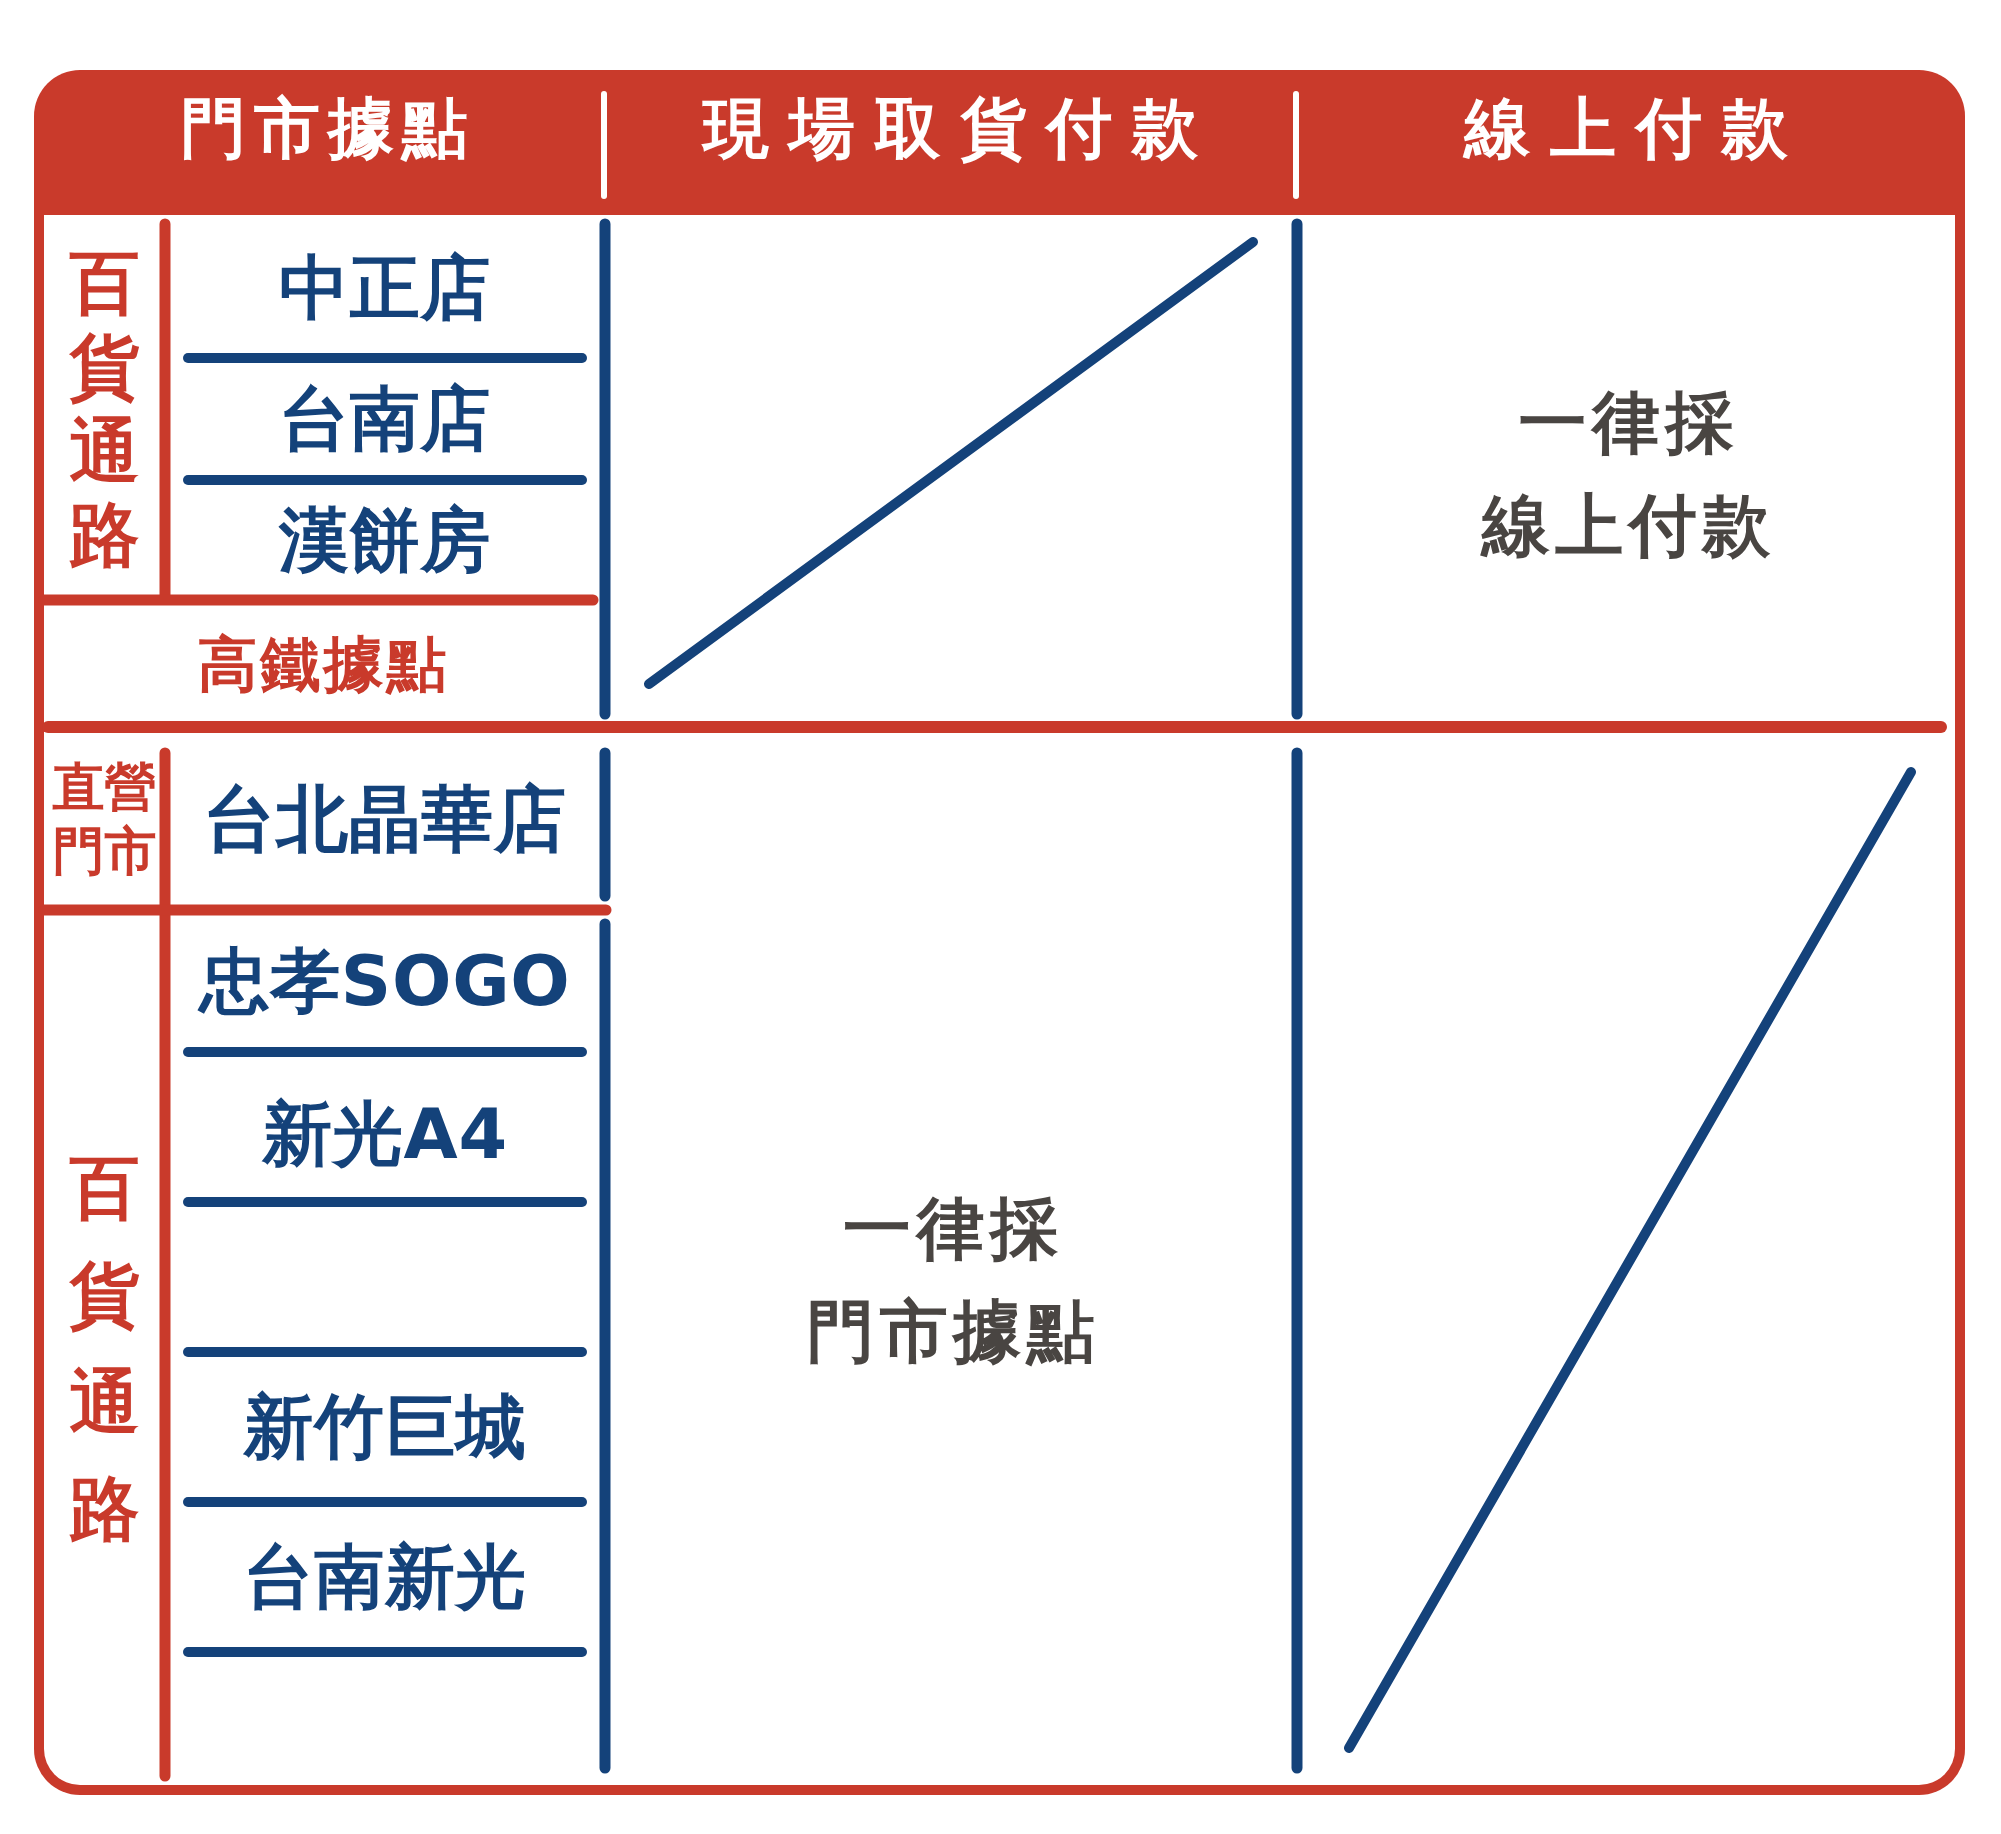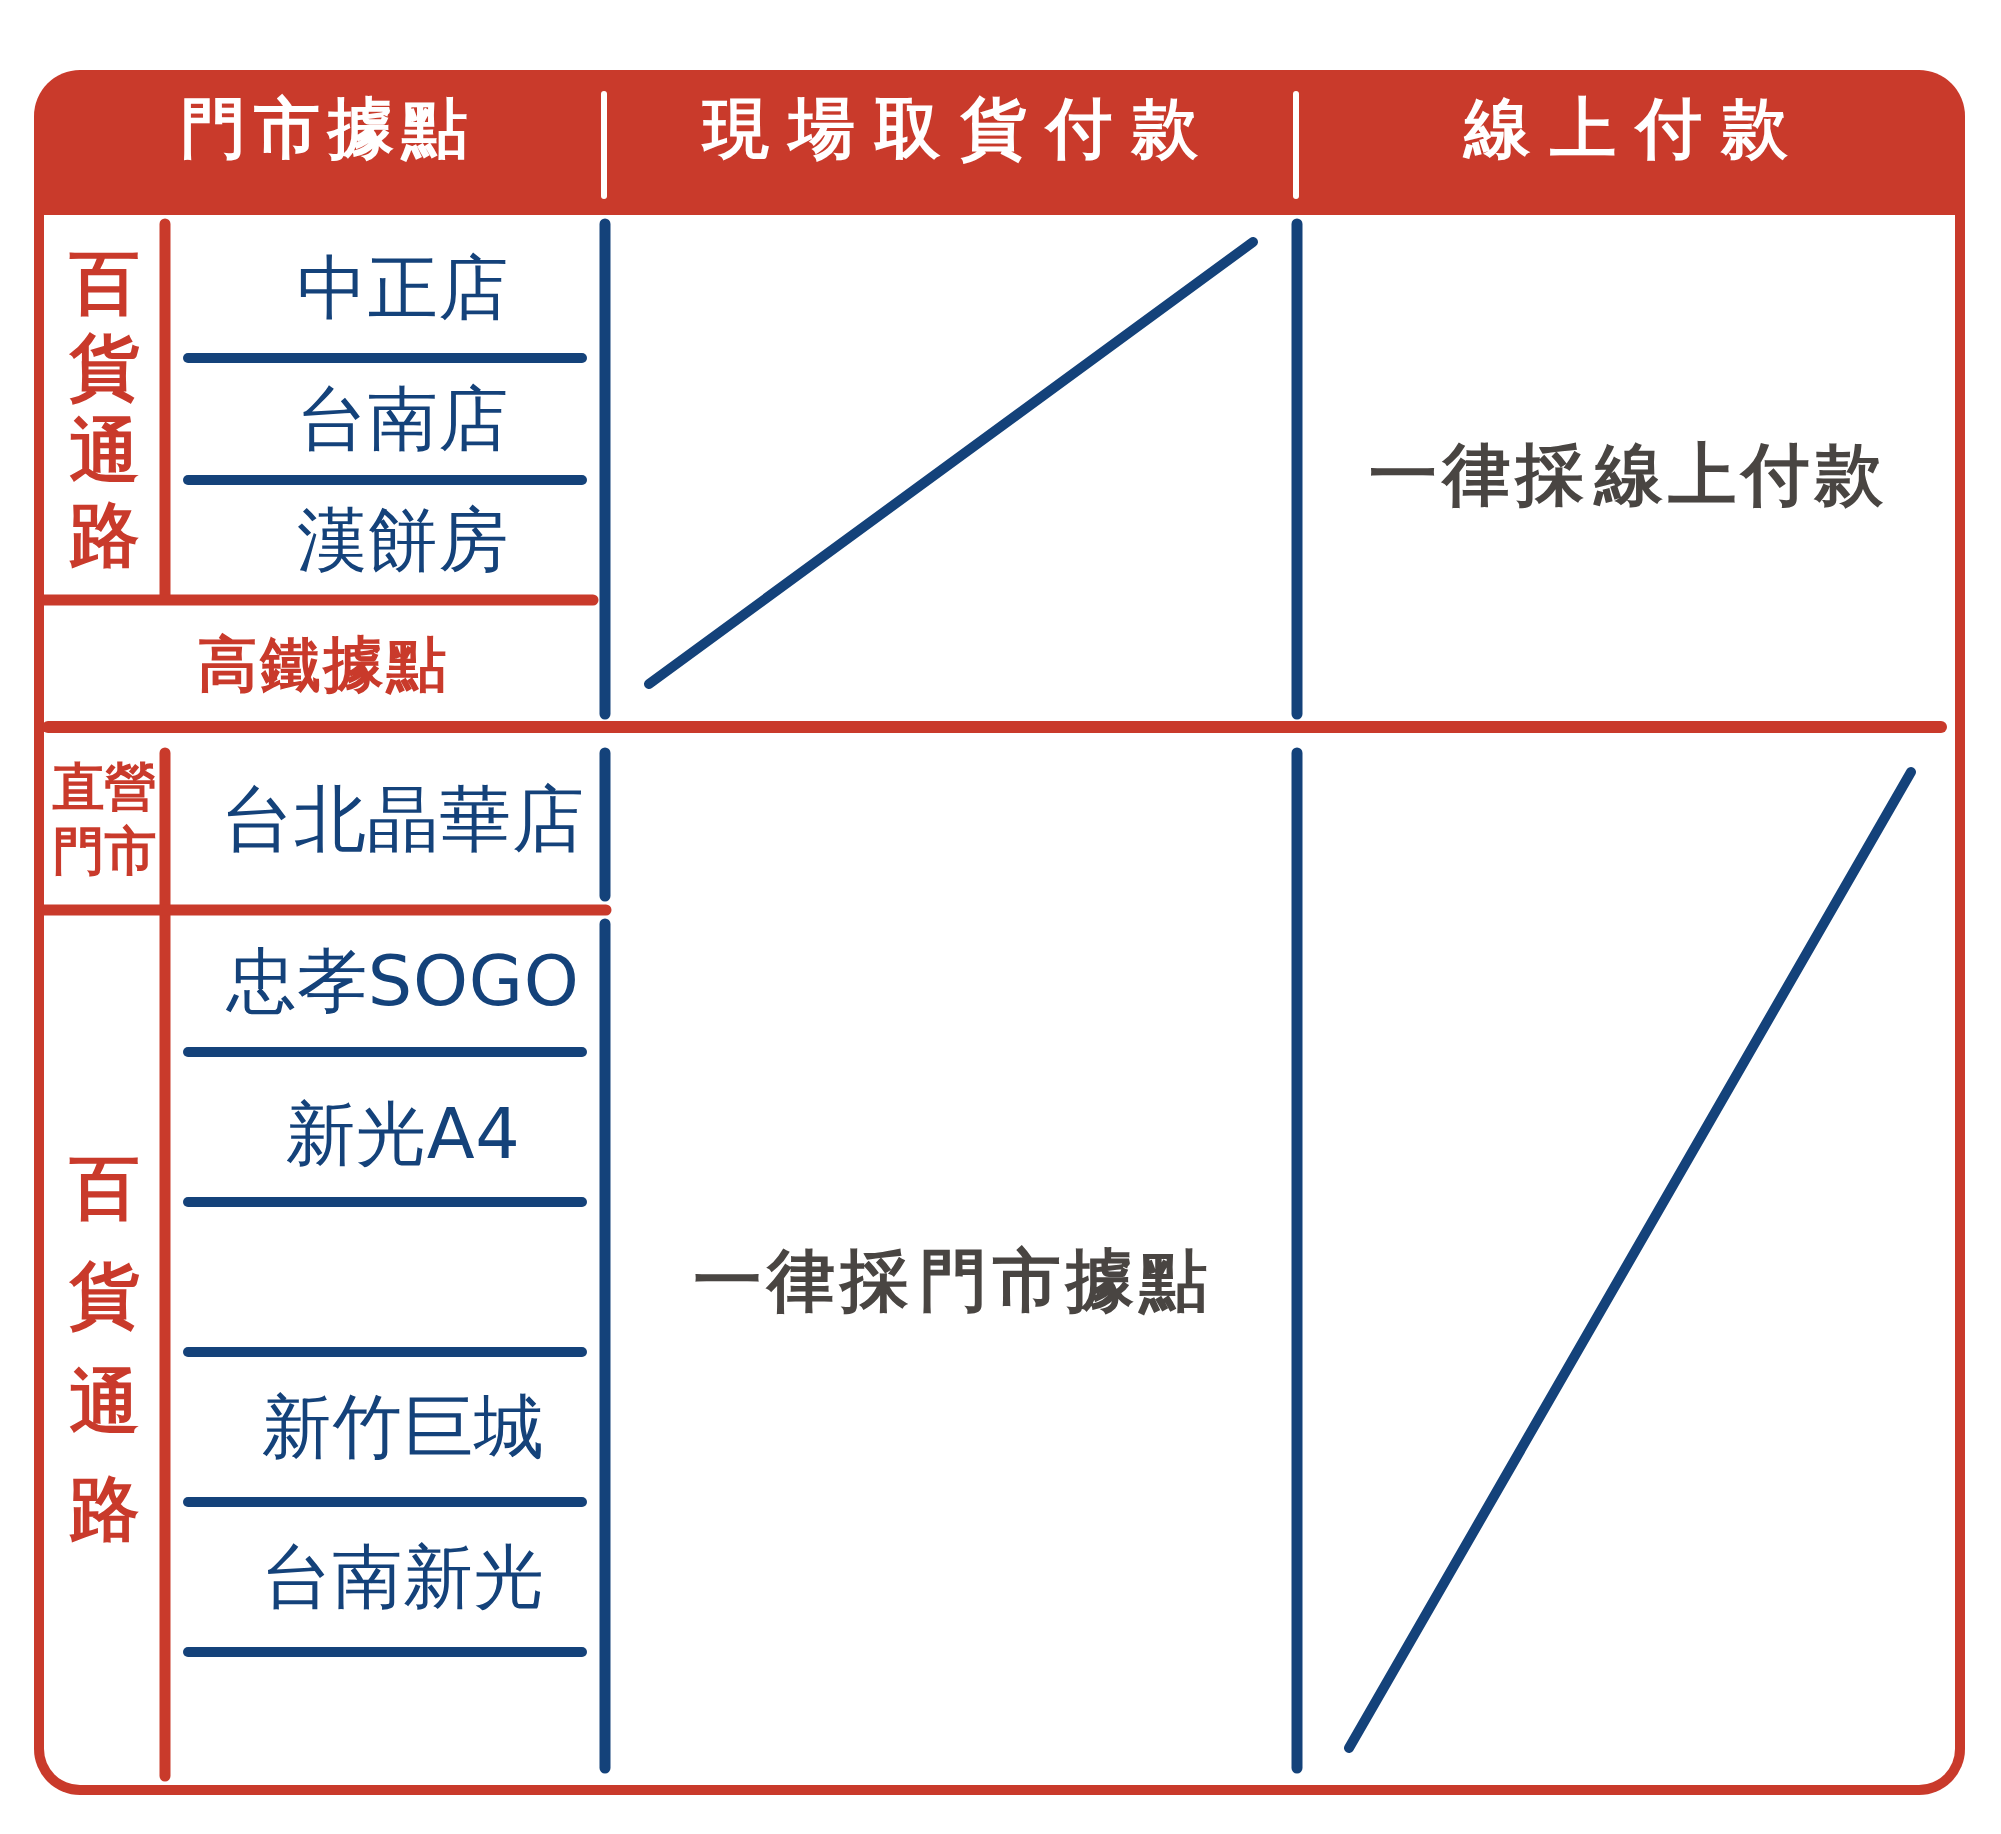--- a/index.html
+++ b/index.html
@@ -32,23 +32,22 @@
   .hdr{
     top:70px;height:118px;
     color:#fff;font-weight:700;font-size:66px;line-height:1;
   }
   .hdr-1{left:44px;width:560px;letter-spacing:0.12em;text-indent:0.12em;}
   .hdr-2{left:604px;width:693px;letter-spacing:0.30em;text-indent:0.30em;}
   .hdr-3{left:1297px;width:658px;letter-spacing:0.30em;text-indent:0.30em;}
 
   .store{
     left:170px;width:430px;
-    color:var(--blue);font-weight:400;font-size:70px;line-height:1;
+    color:var(--blue);font-weight:700;font-size:70px;line-height:1;
     letter-spacing:0.01em;
-    margin-left:18px;
   }
   .store-b{font-size:72px;}
   .hsr{
     left:44px;width:556px;
     color:var(--red);font-weight:700;font-size:60px;line-height:1;
     letter-spacing:0.05em;text-indent:0.05em;
   }
   .vlabel{
     left:44px;width:121px;
     color:var(--red);font-weight:700;
@@ -59,21 +58,21 @@
   }
   .vlabel-inner.loose{line-height:107px;}
   .vlabel2{
     left:44px;width:121px;
     color:var(--red);font-weight:700;font-size:52px;line-height:64px;
     flex-direction:column;
   }
   .note{
     color:var(--gray);font-weight:700;font-size:68px;line-height:103px;
     letter-spacing:0.08em;text-indent:0.08em;
-    flex-direction:row;
+    flex-direction:column;
   }
   .note-online{left:1297px;width:658px;top:330px;height:288px;}
   .note-onsite{left:604px;width:693px;top:1136px;height:288px;}
 
   svg.grid{position:absolute;left:0;top:0;width:2001px;height:1834px;}
   .ln-blue{stroke:var(--blue);}
   .ln-red{stroke:var(--red);}
   .ln-white{stroke:var(--white);}
 </style>
 </head>

